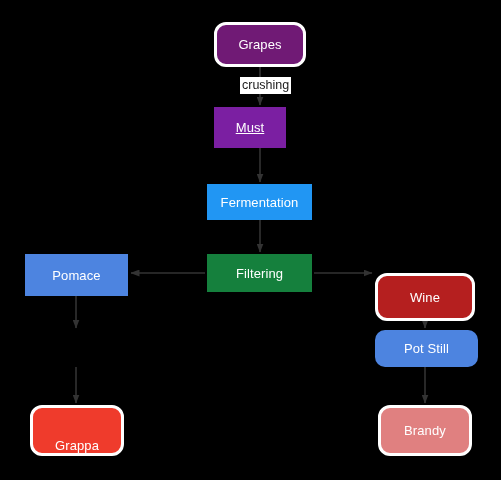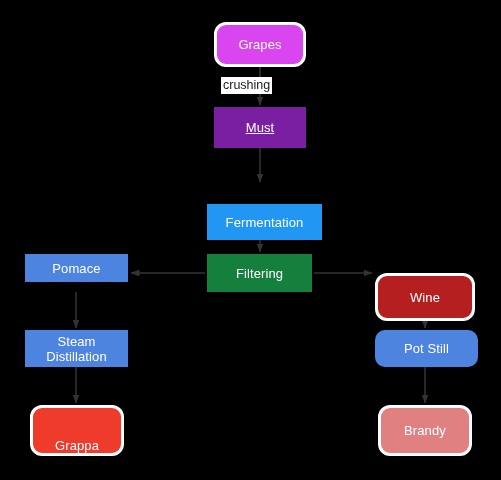--- a/index.html
+++ b/index.html
@@ -79,56 +79,52 @@
       <line x1="260" y1="220" x2="260" y2="252"></line>
       <line x1="205" y1="273" x2="131" y2="273"></line>
       <line x1="314" y1="273" x2="372" y2="273"></line>
       <line x1="76" y1="292" x2="76" y2="328"></line>
       <line x1="76" y1="367" x2="76" y2="403"></line>
       <line x1="425" y1="297" x2="425" y2="328"></line>
       <line x1="425" y1="367" x2="425" y2="403"></line>
     </g>
   </svg>
 
-  <div class="node node-round" style="left:214px; top:22px; width:92px; height:45px; background:#d946ef;">
+  <div class="node node-round" style="left:214px; top:22px; width:92px; height:45px; background:#701a75;">
     <span class="nlabel">Grapes</span>
   </div>
 
-  <div class="node node-rect" style="left:214px; top:107px; width:92px; height:41px; background:#7b1fa2;text-decoration:underline;">
+  <div class="node node-rect" style="left:214px; top:107px; width:72px; height:41px; background:#7b1fa2;text-decoration:underline;">
     <span class="nlabel">Must</span>
   </div>
 
-  <div class="node node-rect" style="left:207px; top:184px; width:115px; height:36px; background:#2196f3;margin-top:20px;">
+  <div class="node node-rect" style="left:207px; top:184px; width:105px; height:36px; background:#2196f3;">
     <span class="nlabel">Fermentation</span>
   </div>
 
   <div class="node node-rect" style="left:207px; top:254px; width:105px; height:38px; background:#15803d;">
     <span class="nlabel">Filtering</span>
   </div>
 
-  <div class="node node-rect" style="left:25px; top:254px; width:103px; height:28px; background:#4d84e0;">
+  <div class="node node-rect" style="left:25px; top:254px; width:103px; height:42px; background:#4d84e0;">
     <span class="nlabel">Pomace</span>
   </div>
 
   <div class="node node-round" style="left:375px; top:249px; width:100px; height:48px; background:#b51f1f;margin-top:24px;">
     <span class="nlabel">Wine</span>
   </div>
 
-  <div class="node node-rect" style="left:25px; top:330px; width:103px; height:37px; background:#4d84e0;">
-    <span class="nlabel">Steam
-Distillation</span>
-  </div>
 
   <div class="node node-rect" style="left:375px; top:330px; width:103px; height:37px; background:#4d84e0;border-radius:10px;">
     <span class="nlabel">Pot Still</span>
   </div>
 
   <div class="node node-round" style="left:30px; top:405px; width:94px; height:51px; background:#ef3b2c;align-items:flex-end;">
     <span class="nlabel">Grappa</span>
   </div>
 
   <div class="node node-round" style="left:378px; top:405px; width:94px; height:51px; background:#e08080;">
     <span class="nlabel">Brandy</span>
   </div>
 
-  <div class="edge-label" style="left:221px; top:77px;text-align:right;">crushing</div>
+  <div class="edge-label" style="left:240px; top:77px;text-align:right;">crushing</div>
 
 </div>
 
 </body></html>

